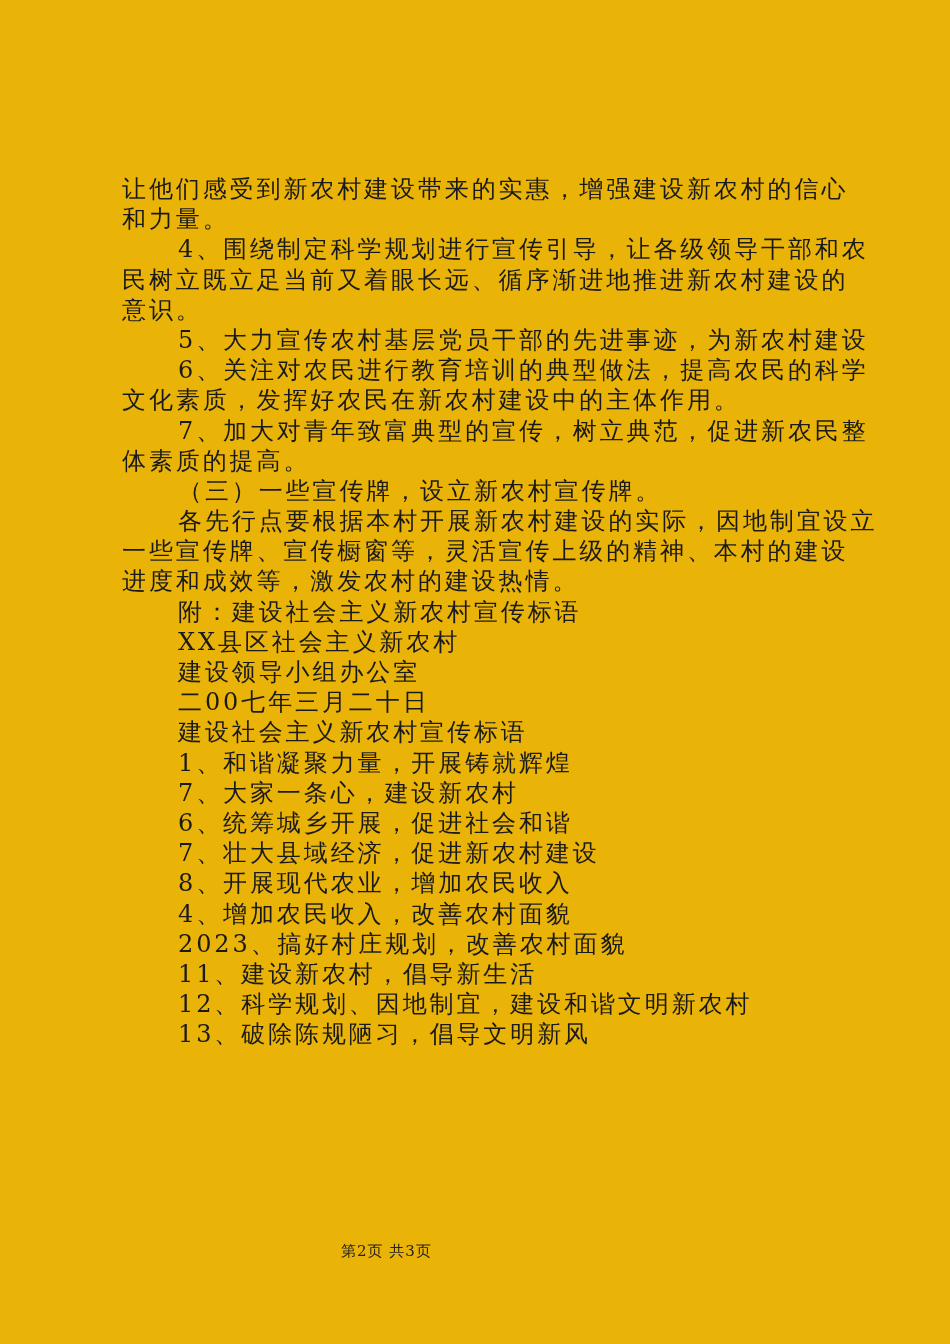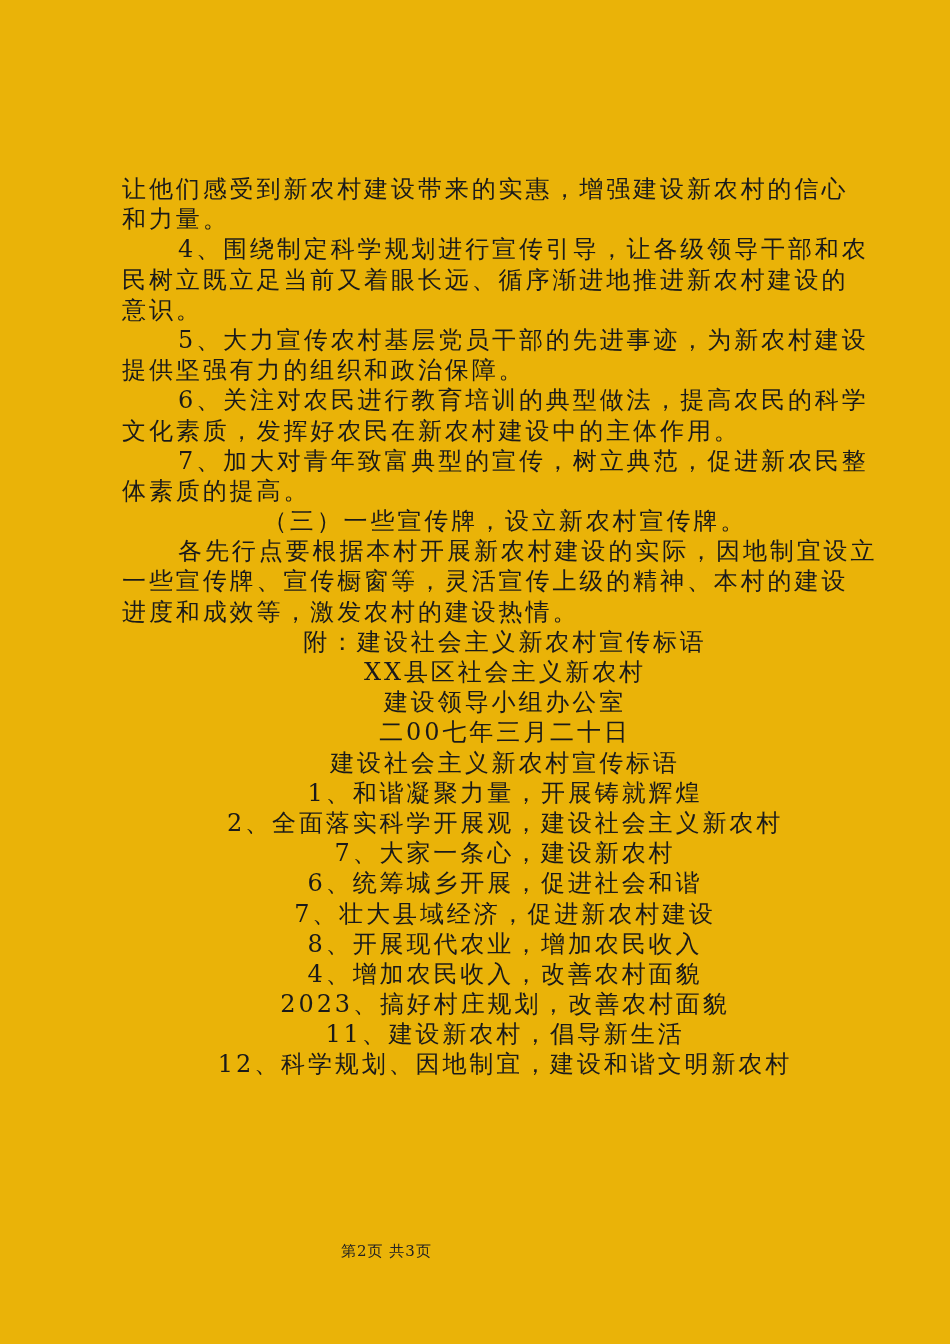--- a/index.html
+++ b/index.html
@@ -1,54 +1,53 @@
 <!DOCTYPE html>
 <html><head>
 <meta charset="utf-8">
 <style>
   html, body { margin:0; padding:0; background:#ffffff; }
   body { width:950px; height:1344px; position:relative; overflow:hidden;
          font-family:"DejaVu Serif","Liberation Serif",serif; color:#1a1a1a; }
   .page { position:absolute; left:0; top:0; width:950px; height:1344px; background:#eab308; }
   .body-text { position:absolute; left:122px; top:174px; width:710px; }
   .line { font-size:24px; line-height:30.2px; height:30.2px; white-space:nowrap; letter-spacing:2.9px; }
-  .indent { padding-left:56px;text-align:center; }
+  .indent { padding-left:56px; }
   .footer { position:absolute; left:0; width:773px; top:1242px; text-align:center;
             font-size:15px; color:#222; letter-spacing:1px; }
 </style>
 </head>
 <body>
 
 <div class="page">
   <div class="body-text" id="body-text">
       <div class="line">让他们感受到新农村建设带来的实惠，增强建设新农村的信心</div>
       <div class="line">和力量。</div>
       <div class="line indent">4、围绕制定科学规划进行宣传引导，让各级领导干部和农</div>
       <div class="line">民树立既立足当前又着眼长远、循序渐进地推进新农村建设的</div>
       <div class="line">意识。</div>
       <div class="line indent">5、大力宣传农村基层党员干部的先进事迹，为新农村建设</div>
-      <div class="line">提供坚强有力的组织和政治保障。</div>
       <div class="line indent">6、关注对农民进行教育培训的典型做法，提高农民的科学</div>
       <div class="line">文化素质，发挥好农民在新农村建设中的主体作用。</div>
       <div class="line indent">7、加大对青年致富典型的宣传，树立典范，促进新农民整</div>
       <div class="line">体素质的提高。</div>
       <div class="line indent">（三）一些宣传牌，设立新农村宣传牌。</div>
       <div class="line indent">各先行点要根据本村开展新农村建设的实际，因地制宜设立</div>
       <div class="line">一些宣传牌、宣传橱窗等，灵活宣传上级的精神、本村的建设</div>
       <div class="line">进度和成效等，激发农村的建设热情。</div>
       <div class="line indent">附：建设社会主义新农村宣传标语</div>
       <div class="line indent">XX县区社会主义新农村</div>
       <div class="line indent">建设领导小组办公室</div>
       <div class="line indent">二00七年三月二十日</div>
       <div class="line indent">建设社会主义新农村宣传标语</div>
       <div class="line indent">1、和谐凝聚力量，开展铸就辉煌</div>
-      <div class="line indent">2、全面落实科学开展观，建设社会主义新农村</div>
       <div class="line indent">7、大家一条心，建设新农村</div>
       <div class="line indent">6、统筹城乡开展，促进社会和谐</div>
       <div class="line indent">7、壮大县域经济，促进新农村建设</div>
       <div class="line indent">8、开展现代农业，增加农民收入</div>
       <div class="line indent">4、增加农民收入，改善农村面貌</div>
       <div class="line indent">2023、搞好村庄规划，改善农村面貌</div>
       <div class="line indent">11、建设新农村，倡导新生活</div>
       <div class="line indent">12、科学规划、因地制宜，建设和谐文明新农村</div>
+      <div class="line indent">13、破除陈规陋习，倡导文明新风</div>
     </div>
   <div class="footer">第2页 共3页</div>
 </div>
 
 </body></html>

